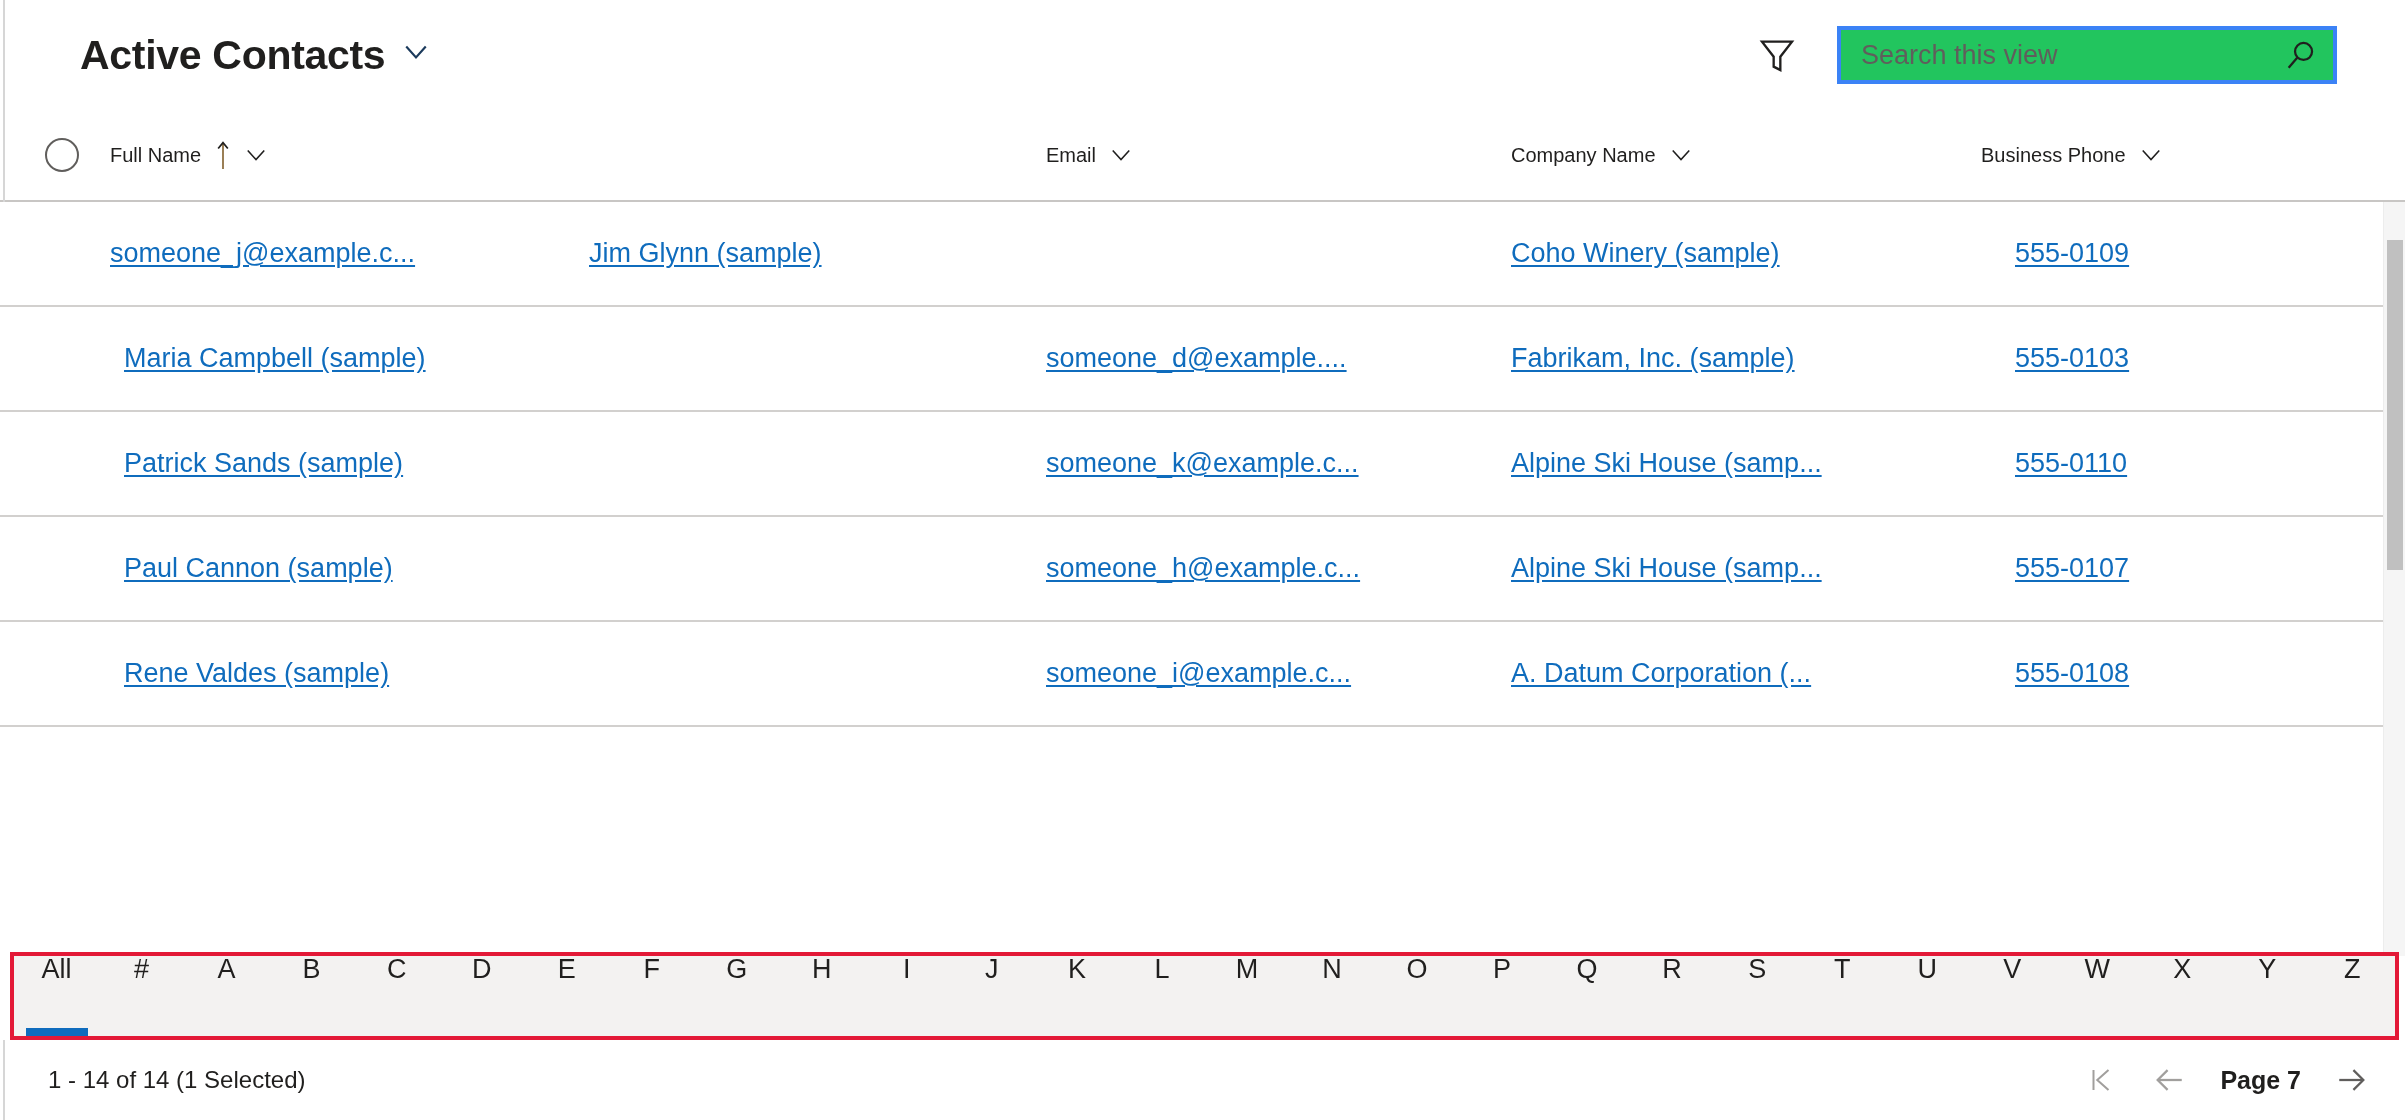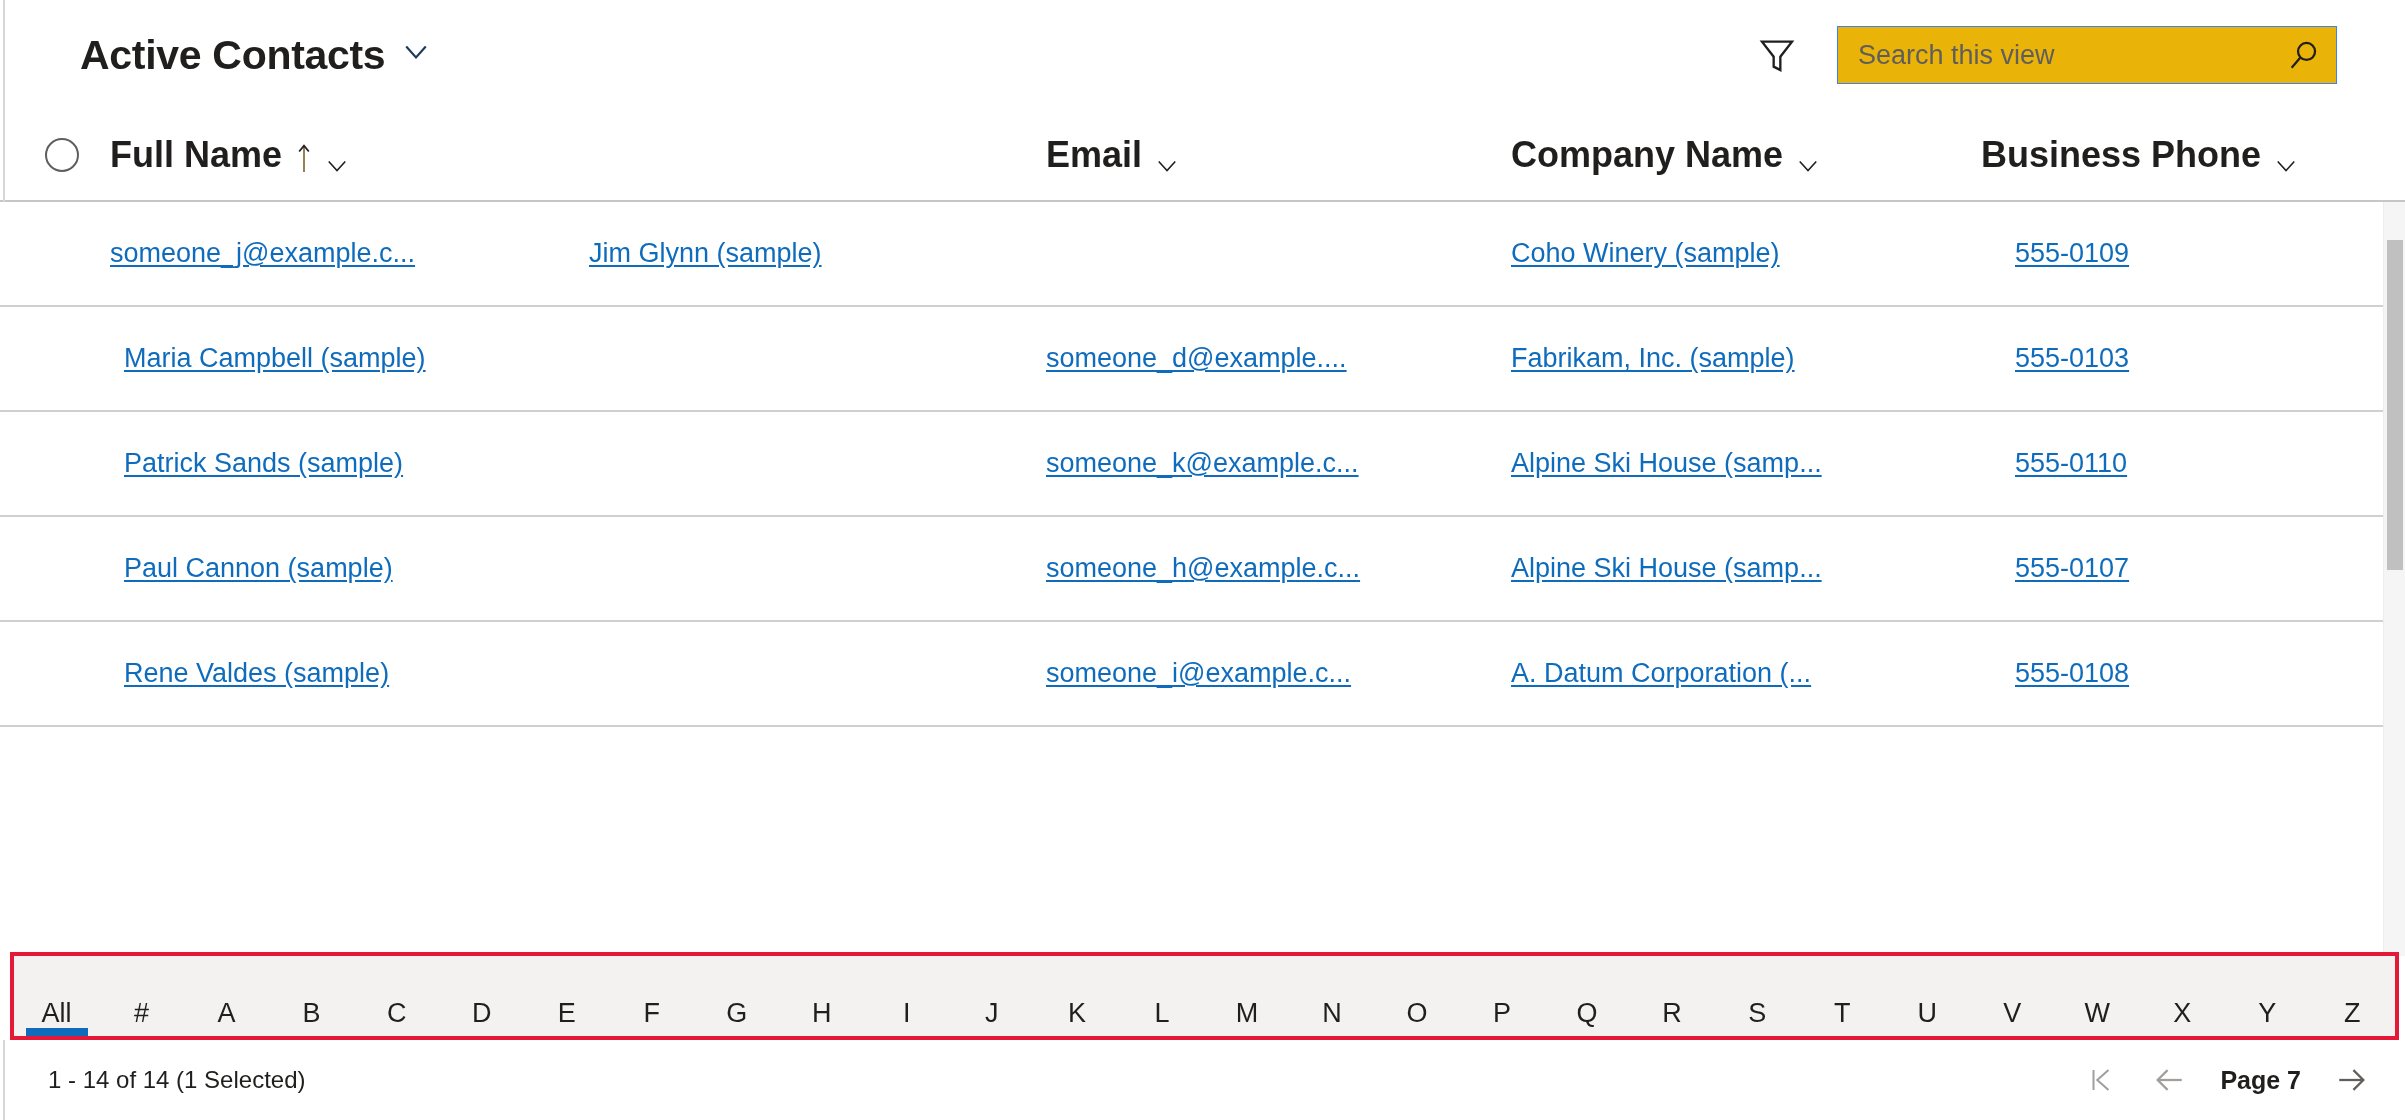--- a/index.html
+++ b/index.html
@@ -70,26 +70,26 @@
     height: 56px;
     display: flex;
     align-items: center;
     justify-content: center;
     cursor: pointer;
     margin-right: 32px;
   }
   .searchbox {
     width: 500px;
     height: 58px;
-    border: 1px solid #3b82f6;
+    border: 4px solid #3b82f6;
     box-sizing: border-box;
     display: flex;
     align-items: center;
     padding: 0 16px 0 20px;
-    background: #eab308;
+    background: #22c55e;
     margin-right: 48px;
   }
   .searchbox input {
     flex: 1 1 auto;
     border: none;
     outline: none;
     font-family: "Liberation Sans", sans-serif;
     font-size: 27px;
     color: #201f1e;
     background: transparent;
@@ -125,22 +125,22 @@
     height: 34px;
     border: 2px solid #605e5c;
     border-radius: 50%;
     box-sizing: border-box;
     cursor: pointer;
   }
   .hcell {
     display: flex;
     align-items: center;
     gap: 14px;
-    font-size: 36px;
-    font-weight: 700;
+    font-size: 20px;
+    font-weight: 400;
     color: #201f1e;
     cursor: pointer;
     box-sizing: border-box;
   }
   .col-name  { width: 936px; flex: 0 0 936px; }
   .col-email { width: 465px; flex: 0 0 465px; }
   .col-comp  { width: 470px; flex: 0 0 470px; }
   .col-phone { width: 400px; flex: 0 0 400px; }
   .sort-asc { width: 16px; height: 30px; flex: 0 0 16px; }
   .chev-sm { width: 22px; height: 22px; flex: 0 0 22px; }
@@ -221,21 +221,20 @@
   .alpha-item {
     flex: 1 1 0;
     display: flex;
     flex-direction: column;
     align-items: center;
     justify-content: flex-start;
     font-size: 27px;
     color: #201f1e;
     cursor: pointer;
     position: relative;
-    margin-top: 44px;
   }
   .alpha-item .lbl { line-height: 1; }
   .alpha-item.active .underline {
     position: absolute;
     bottom: 0;
     left: 50%;
     transform: translateX(-50%);
     width: 62px;
     height: 8px;
     background: #0f6cbd;

